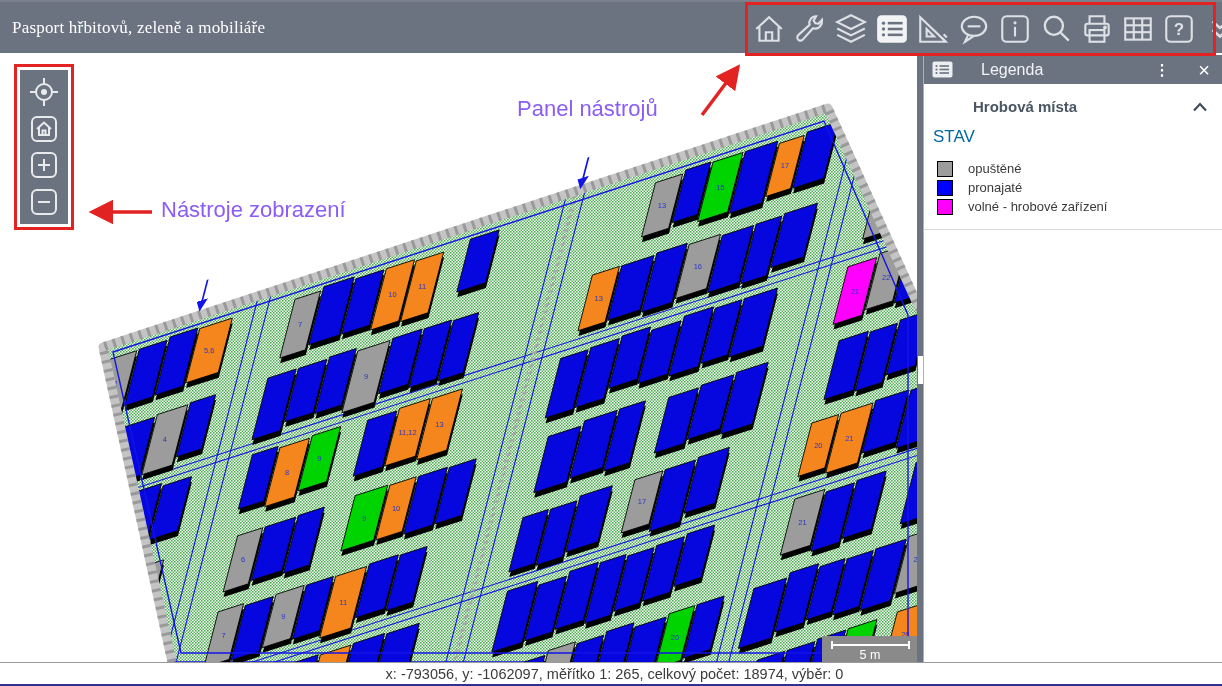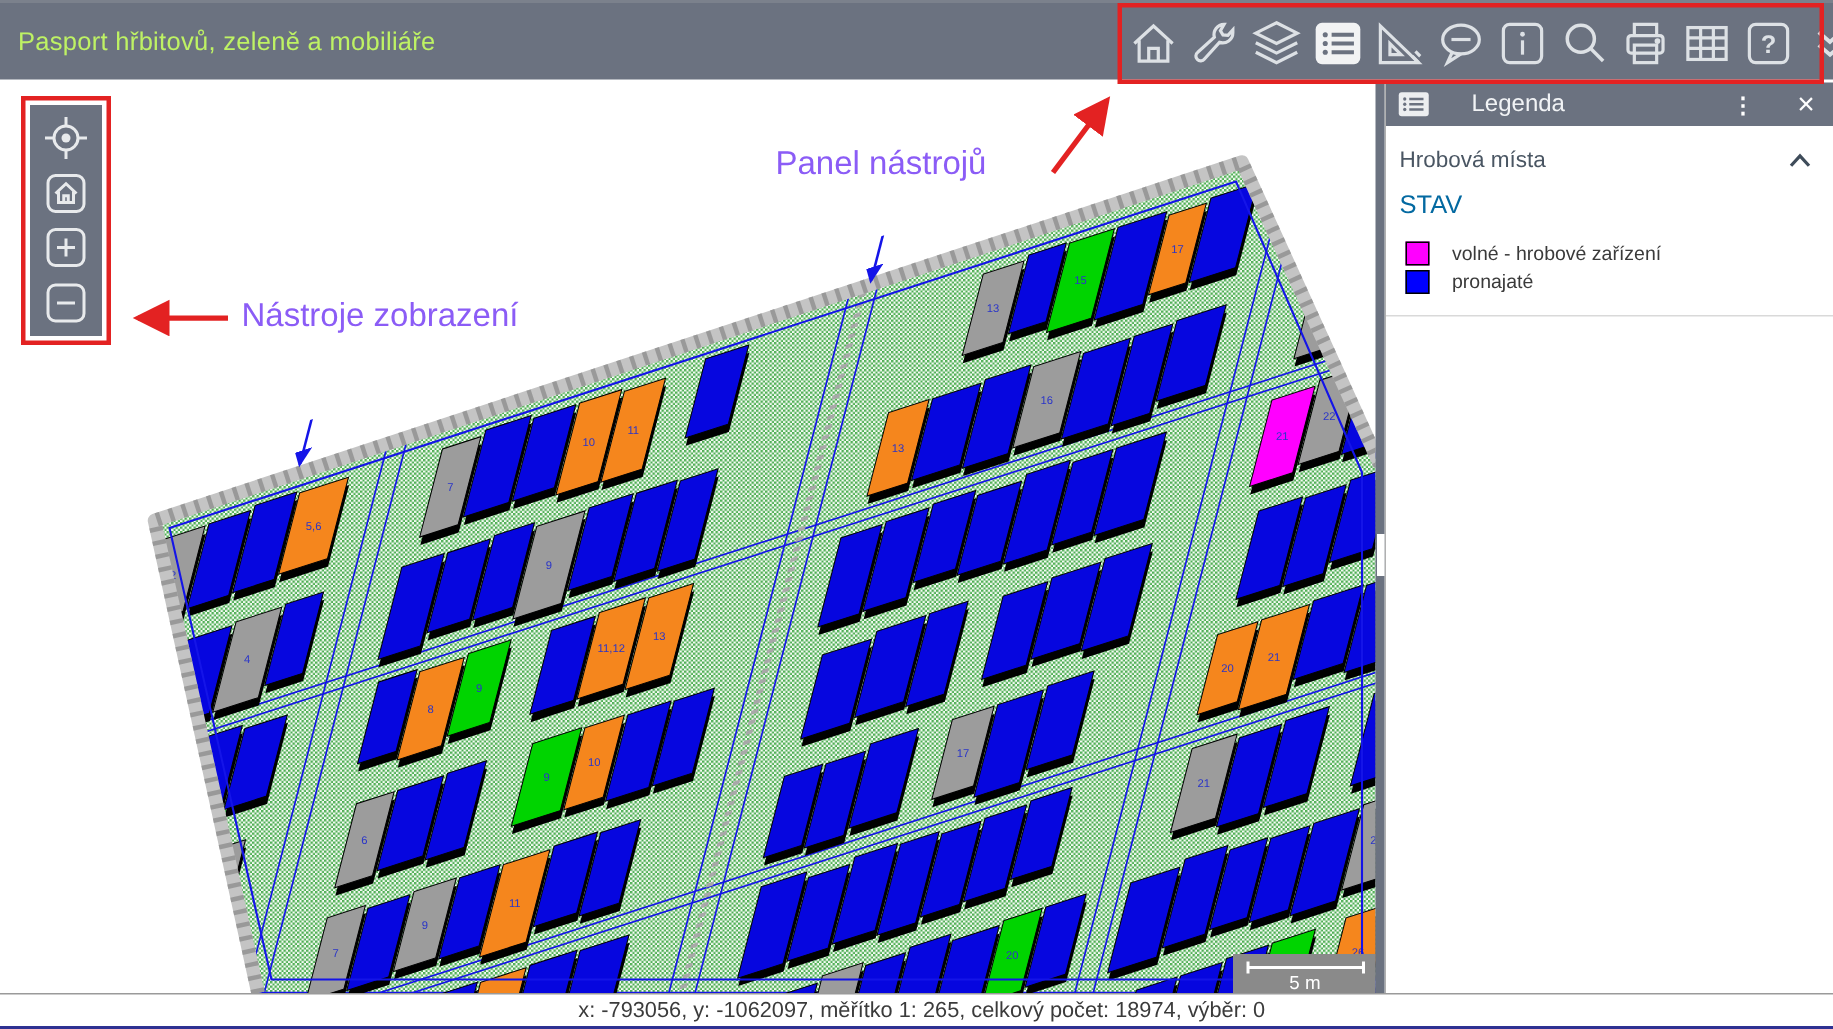--- a/index.html
+++ b/index.html
@@ -8,21 +8,21 @@
     font-family:"Liberation Sans",sans-serif;background:#fff;
     border-bottom:2px solid #2e3192;box-sizing:border-box;
   }
   
   .app-header{
     position:absolute;left:0;top:0;width:1222px;height:53px;
     background:#6b7280;border-top:2px solid #7b818c;box-sizing:border-box;
   }
   .app-title{
     position:absolute;left:12px;top:0;height:53px;line-height:51px;
-    color:#bef264;font-size:17px;letter-spacing:.2px;white-space:nowrap;
+    color:#ffffff;font-size:17px;letter-spacing:.2px;white-space:nowrap;font-family:Liberation Serif, serif;
   }
   .toolbar{
     position:absolute;left:751px;top:0;height:53px;display:flex;
     align-items:center;gap:5px;
   }
   .tb-btn{width:36px;height:38px;display:flex;align-items:center;justify-content:center;cursor:pointer;}
   .tb-btn svg{display:block;}
   
   .map-area{position:absolute;left:1px;top:54px;width:916px;height:608px;background:#fff;}
   .map-area svg{position:absolute;left:0;top:0;}
@@ -53,21 +53,21 @@
     height:29px;background:#6b7280;display:flex;align-items:center;
     padding:0 8px;color:#f1f3f5;gap:20px;
   }
   .legend-header .lg-title{font-size:16px;margin-left:8px;flex:1;}
   .lg-menu{font-size:15px;color:#fff;width:16px;text-align:center;cursor:pointer;font-weight:bold;}
   .lg-close{font-size:20px;color:#fff;width:20px;text-align:center;cursor:pointer;margin-left:4px;line-height:20px;}
   .legend-group-row{
     display:flex;align-items:center;justify-content:space-between;
     padding:14px 14px 0 9px;
   }
-  .legend-group{font-size:15px;font-weight:normal;color:#4a5663;}
+  .legend-group{font-size:15px;font-weight:bold;color:#4a5663;margin-left:40px;}
   .legend-attr{font-size:17px;color:#0369a1;padding:12px 0 0 9px;}
   .legend-items{padding:12px 0 0 13px;}
   .legend-item{display:flex;align-items:center;height:19px;}
   .legend-swatch{width:14px;height:14px;border:1px solid #000;box-sizing:content-box;}
   .legend-label{font-size:13px;color:#3a3a3a;padding-left:15px;}
   .legend-sep{border-top:1px solid #d9d9d9;margin-top:13px;}
   
   .status-bar{
     position:absolute;left:0;top:662px;width:1222px;height:22px;
     background:#fff;border-top:1px solid #9a9a9a;
@@ -725,24 +725,28 @@
   </div>
   <div class="legend-group-row">
     <span class="legend-group">Hrobová místa</span>
     <svg width="16" height="10" viewBox="0 0 16 10">
       <path d="M2 8.5 L8 2 L14 8.5" fill="none" stroke="#3f4c5a" stroke-width="2.2"></path>
     </svg>
   </div>
   <div class="legend-attr">STAV</div>
   <div class="legend-items">
     <div class="legend-item">
-      <span class="legend-swatch" style="background-color: rgb(255, 0, 255);"></span>
-      <span class="legend-label">volné - hrobové zařízení</span>
+      <span class="legend-swatch" style="background-color: rgb(156, 156, 156);"></span>
+      <span class="legend-label">opuštěné</span>
     </div>
     <div class="legend-item">
       <span class="legend-swatch" style="background-color: rgb(0, 0, 255);"></span>
       <span class="legend-label">pronajaté</span>
+    </div>
+    <div class="legend-item">
+      <span class="legend-swatch" style="background-color: rgb(255, 0, 255);"></span>
+      <span class="legend-label">volné - hrobové zařízení</span>
     </div>
   </div>
   <div class="legend-sep"></div>
 </div>
 
 <div class="status-bar">x: -793056, y: -1062097, měřítko 1: 265, celkový počet: 18974, výběr: 0</div>
 
 </body></html>

